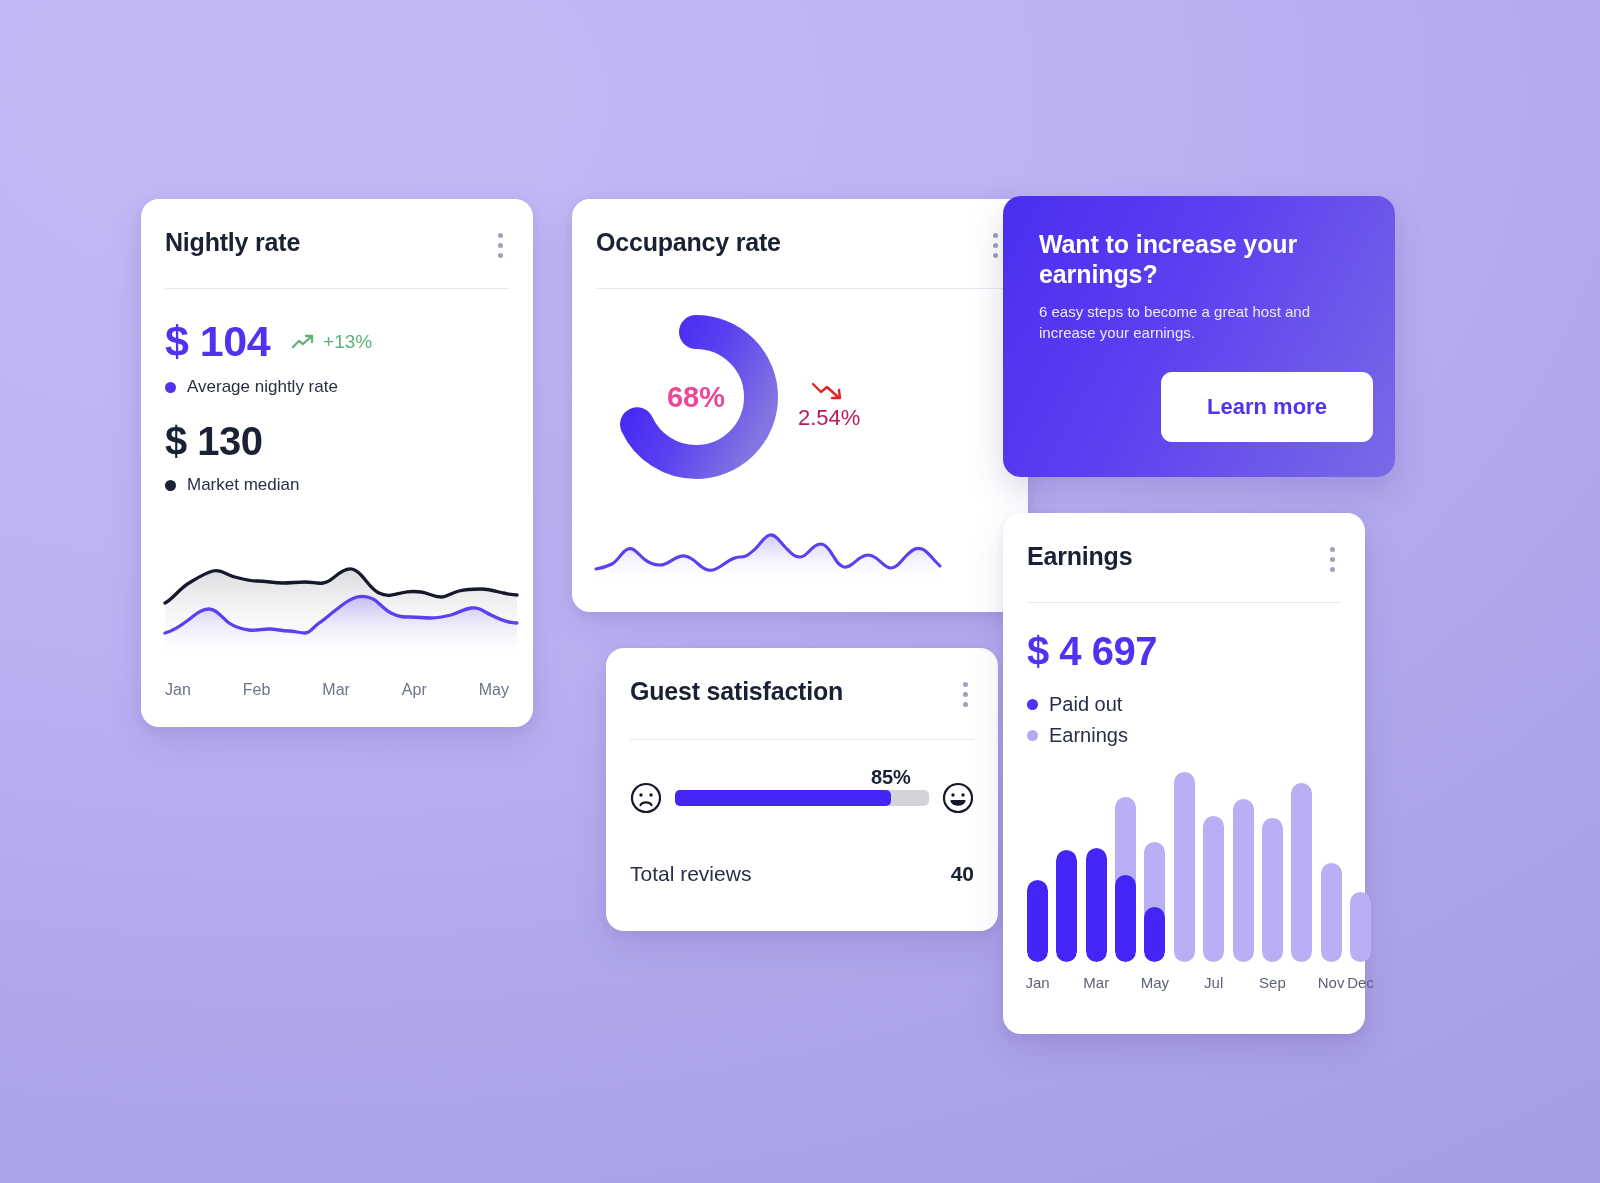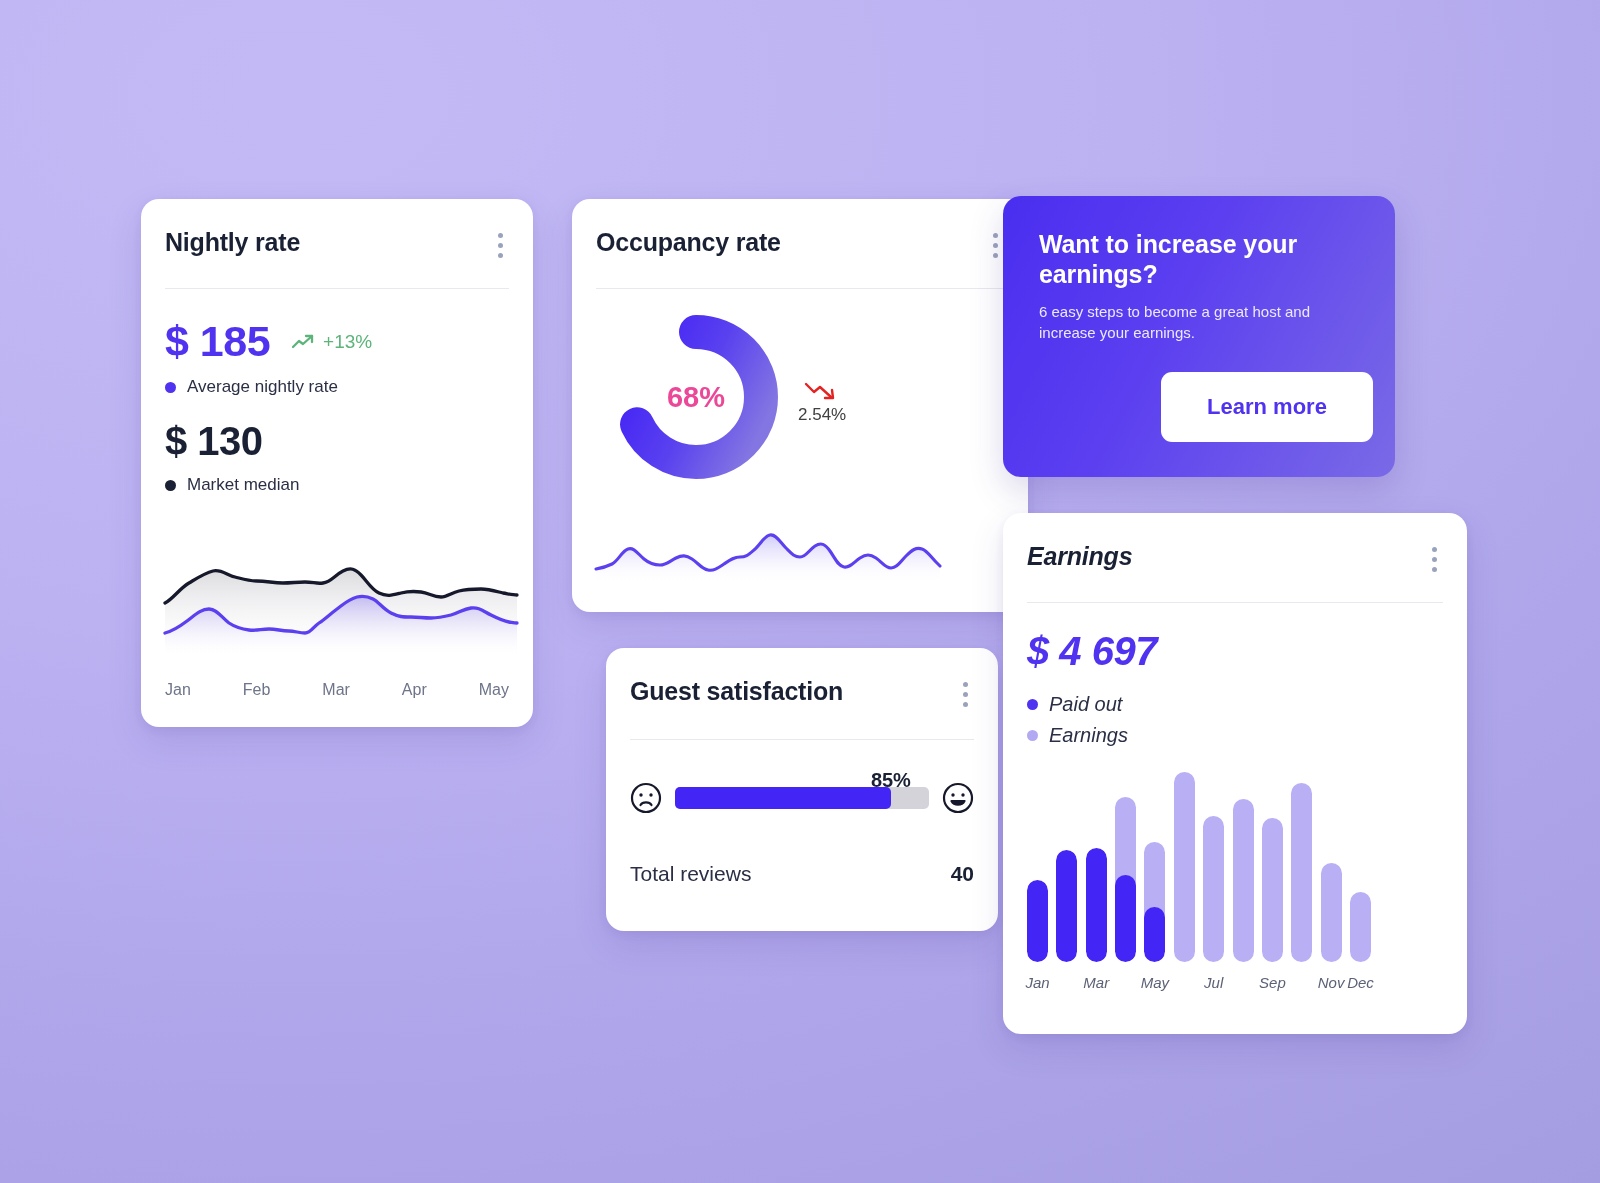--- a/index.html
+++ b/index.html
@@ -173,22 +173,22 @@
   .trend-down {
     position: absolute;
     left: 202px;
     top: 82px;
     display: flex;
     flex-direction: column;
     align-items: center;
     gap: 2px;
   }
   .trend-down .pct {
-    font-size: 17px;
-    color: #404040;
+    font-size: 22px;
+    color: #be185d;
     font-weight: normal;
   }
   .occ-wave {
     position: absolute;
     left: 22px;
     bottom: 30px;
     width: 348px;
     height: 58px;
   }
 
@@ -207,21 +207,21 @@
     position: relative;
     margin-top: 42px;
     display: flex;
     align-items: center;
     gap: 13px;
   }
   .face { flex: none; }
   .track {
     position: relative;
     flex: 1;
-    height: 22px;
+    height: 16px;
     border-radius: 5px;
     background: #d3d3d9;
   }
   .track-fill {
     position: absolute;
     left: 0; top: 0; bottom: 0;
     border-radius: 5px;
     background: #4326f5;
   }
   .track-value {
@@ -282,24 +282,23 @@
     font-size: 22px;
     font-weight: bold;
     color: #4f33f0;
     cursor: pointer;
   }
 
   
   #card-earnings {
     left: 1003px;
     top: 513px;
-    width: 464px;
+    width: 362px;
     height: 521px;
     padding: 30px 24px 0 24px;
-    font-style: italic;
   }
   .ea-divider { margin-top: 26px; }
   .ea-amount {
     margin-top: 26px;
     font-size: 40px;
     font-weight: bold;
     color: #4f33f0;
     letter-spacing: -0.5px;
   }
   .ea-legend { margin-top: 19px; }
@@ -353,21 +352,21 @@
       <div class="card-title">Nightly rate</div>
       <div class="dots">
           <i></i>
           <i></i>
           <i></i>
         </div>
     </div>
     <div class="divider nr-divider"></div>
 
     <div class="big-metric">
-      <div class="metric-accent">$ 185</div>
+      <div class="metric-accent">$ 104</div>
       <div class="trend-up">
         <svg width="24" height="16" viewBox="0 0 24 16">
           <polyline points="1,13 7,7 11,10 20,2" fill="none" stroke="#5cb47a" stroke-width="2.3" stroke-linecap="round" stroke-linejoin="round"></polyline>
           <polyline points="14,2 20,2 20,8" fill="none" stroke="#5cb47a" stroke-width="2.3" stroke-linecap="round" stroke-linejoin="round"></polyline>
         </svg>
         <span>+13%</span>
       </div>
     </div>
     <div class="legend-row">
       <span class="dot dot-purple"></span>

